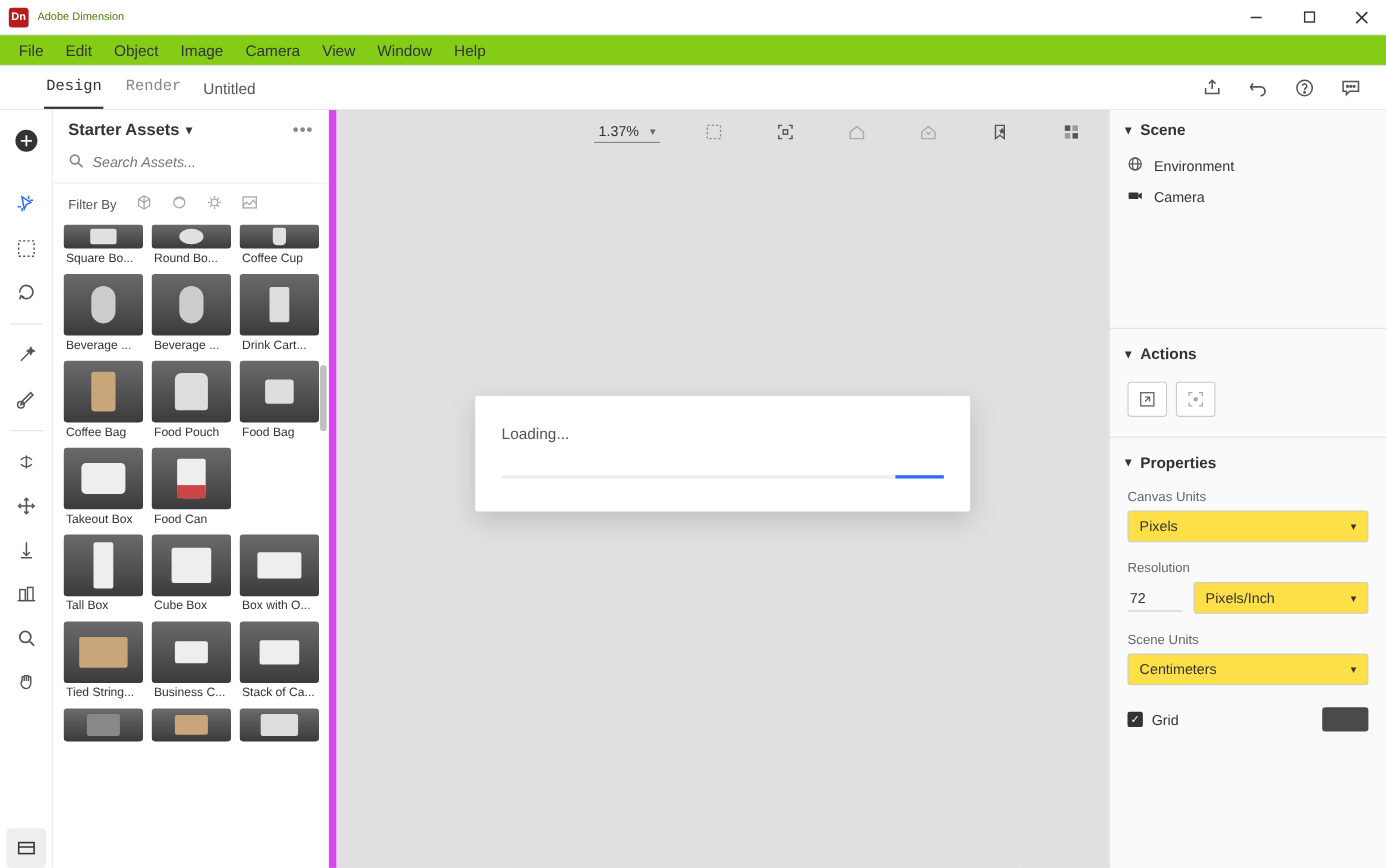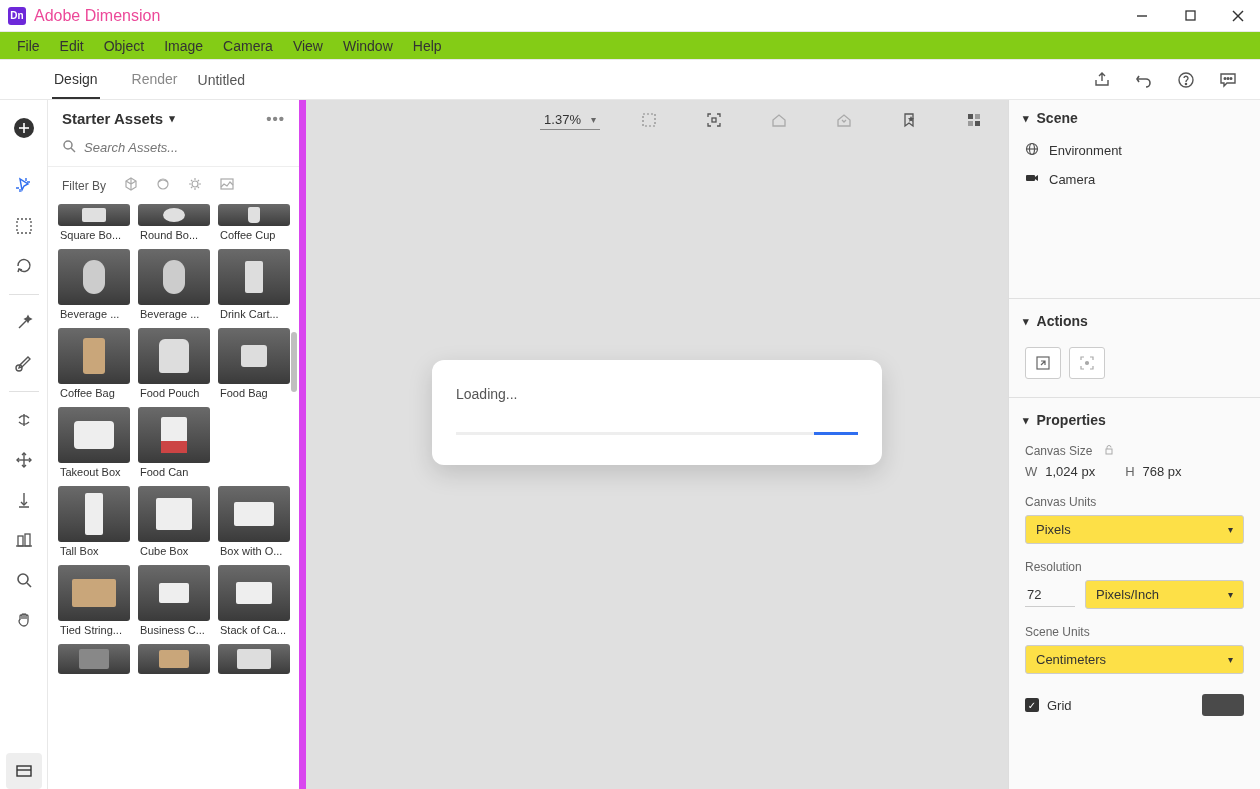--- a/index.html
+++ b/index.html
@@ -1,26 +1,26 @@
 <!DOCTYPE html>
 <html><head>
 <meta charset="utf-8">
 <style>
 * { box-sizing: border-box; margin: 0; padding: 0; font-family: "Segoe UI", Arial, sans-serif; }
 body { width: 1260px; height: 789px; background: #fff; overflow: hidden; font-size: 13px; color: #333; }
 .titlebar { height: 32px; display: flex; align-items: center; padding: 0 8px; border-bottom: 1px solid #e8e8e8; }
-.app-icon { width: 18px; height: 18px; background: #6d28d9; border-radius: 3px; color: #fff; font-size: 10px; font-weight: bold; display: flex; align-items: center; justify-content: center; margin-right: 8px; }
-.titlebar-title { font-size: 16px; color: #ec4899; flex: 1; }
+.app-icon { width: 18px; height: 18px; background: #b91c1c; border-radius: 3px; color: #fff; font-size: 10px; font-weight: bold; display: flex; align-items: center; justify-content: center; margin-right: 8px; }
+.titlebar-title { font-size: 10px; color: #4d7c0f; flex: 1; }
 .win-btns { display: flex; gap: 20px; align-items: center; }
 .win-btn { width: 28px; height: 28px; display: flex; align-items: center; justify-content: center; cursor: pointer; }
 .menubar { height: 28px; display: flex; align-items: center; padding: 0 8px; gap: 2px; background: #84cc16; border-bottom: 1px solid #e8e8e8; }
 .menu-item { padding: 2px 9px; font-size: 14px; cursor: pointer; color: #333; }
 .topbar { height: 40px; display: flex; align-items: center; background: #fff; border-bottom: 1px solid #e8e8e8; }
 .mode-tabs { display: flex; margin-left: 40px; }
-.mode-tab { padding: 10px 2px; margin: 0 18px 0 12px; font-size: 14px; cursor: pointer; color: #888; }
+.mode-tab { padding: 10px 2px; margin: 0 18px 0 0; font-size: 14px; cursor: pointer; color: #888; font-family: Liberation Mono, monospace; }
 .mode-tab.active { color: #333; border-bottom: 2px solid #333; }
 .doc-title { flex: 1; text-align: left; font-size: 14px; color: #555; }
 .topbar-right { display: flex; gap: 10px; align-items: center; padding-right: 16px; }
 .icon-btn { width: 32px; height: 32px; display: flex; align-items: center; justify-content: center; cursor: pointer; color: #555; }
 .main { display: flex; height: calc(789px - 100px); }
 .left-tools { width: 48px; background: #fff; border-right: 1px solid #e8e8e8; display: flex; flex-direction: column; align-items: center; padding-top: 10px; gap: 4px; }
 .tool-btn { width: 36px; height: 36px; display: flex; align-items: center; justify-content: center; cursor: pointer; border-radius: 4px; color: #555; }
 .tool-btn.active { background: #eee; }
 .left-tools .spacer { flex: 1; }
 .assets-panel { width: 258px; background: #fff; border-right: 7px solid #d946ef; display: flex; flex-direction: column; position: relative; }
@@ -33,21 +33,21 @@
 .filter-icon { color: #aaa; cursor: pointer; }
 .assets-grid { flex: 1; overflow-y: auto; padding: 0 10px 10px; }
 .asset-row { display: flex; gap: 8px; margin-bottom: 8px; }
 .asset { width: 72px; cursor: pointer; }
 .asset-thumb { width: 72px; height: 56px; background: linear-gradient(180deg,#6a6a6a 0%,#4a4a4a 70%,#3a3a3a 100%); border-radius: 3px; display: flex; align-items: center; justify-content: center; }
 .asset-shape { background: #e0e0e0; border-radius: 2px; }
 .asset-label { font-size: 11px; color: #333; padding: 3px 2px 0; white-space: nowrap; overflow: hidden; text-overflow: ellipsis; }
 .canvas-area { flex: 1; background: #e0e0e0; position: relative; display: flex; flex-direction: column; }
 .canvas-toolbar { height: 40px; display: flex; align-items: center; justify-content: flex-end; padding: 12px 18px; gap: 33px; }
 .zoom-box { display: flex; align-items: center; gap: 10px; border-bottom: 1px solid #888; padding: 2px 4px; font-size: 13px; color: #333; }
-.loading-modal { position: absolute; top: 260px; left: 50%; transform: translateX(-50%); width: 450px; background: #fff; border-radius: 12px; box-shadow: 0 8px 24px rgba(0,0,0,0.15); padding: 26px 24px 30px; }
+.loading-modal { position: absolute; top: 260px; left: 50%; transform: translateX(-50%); width: 450px; background: #fff; border-radius: 2px; box-shadow: 0 8px 24px rgba(0,0,0,0.15); padding: 26px 24px 30px; }
 .loading-modal .label { font-size: 14px; color: #555; margin-bottom: 30px; }
 .progress-bar { height: 3px; background: #eee; position: relative; }
 .progress-fill { position: absolute; right: 0; width: 11%; height: 100%; background: #2f6ef0; }
 .right-panel { width: 252px; background: #fafafa; border-left: 1px solid #ddd; display: flex; flex-direction: column; overflow-y: auto; }
 .section-hdr { display: flex; align-items: center; padding: 10px 14px; font-size: 14px; font-weight: 600; color: #333; }
 .section-hdr .chev-left { margin-right: 8px; font-size: 11px; }
 .scene-item { display: flex; align-items: center; gap: 8px; padding: 6px 16px; font-size: 13px; cursor: pointer; }
 .scene-icon { width: 16px; color: #555; }
 .actions-box { display: flex; gap: 8px; padding: 8px 16px 14px; }
 .action-btn { width: 36px; height: 32px; border: 1px solid #ccc; border-radius: 3px; background: #fff; display: flex; align-items: center; justify-content: center; cursor: pointer; color: #666; }
@@ -495,41 +495,20 @@
         </div>
     </div>
 
     <div class="divider"></div>
 
     <div class="section-hdr">
       <span class="chev-left">▾</span>
       <span>Properties</span>
     </div>
 
-    <div class="prop-group">
-      <div class="prop-label">
-        <span>Canvas Size</span>
-        <span style="margin-left:8px;color:#aaa">
-          <svg width="10" height="10" viewBox="0 0 10 10" stroke="#aaa" fill="none" stroke-width="1">
-              <rect x="2" y="4" width="6" height="5"></rect>
-              <path d="M3 4V2.5a2 2 0 0 1 4 0"></path>
-            </svg>
-        </span>
-      </div>
-      <div class="wh-row">
-        <div class="wh-item">
-          <span class="lbl">W</span>
-          <span class="val">1,024 px</span>
-        </div>
-        <div class="wh-item">
-          <span class="lbl">H</span>
-          <span class="val">768 px</span>
-        </div>
-      </div>
-    </div>
 
     <div class="prop-group">
       <div class="prop-label">Canvas Units</div>
       <div class="select-box">
         <span>Pixels</span>
         <span style="font-size:10px">▾</span>
       </div>
     </div>
 
     <div class="prop-group">

